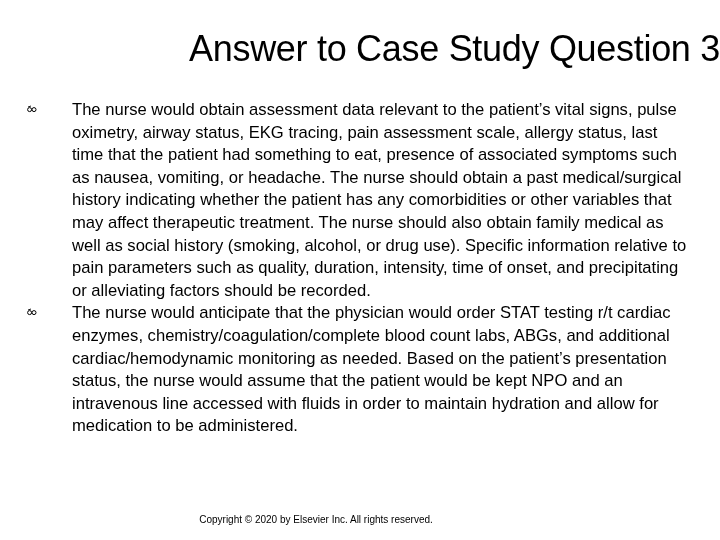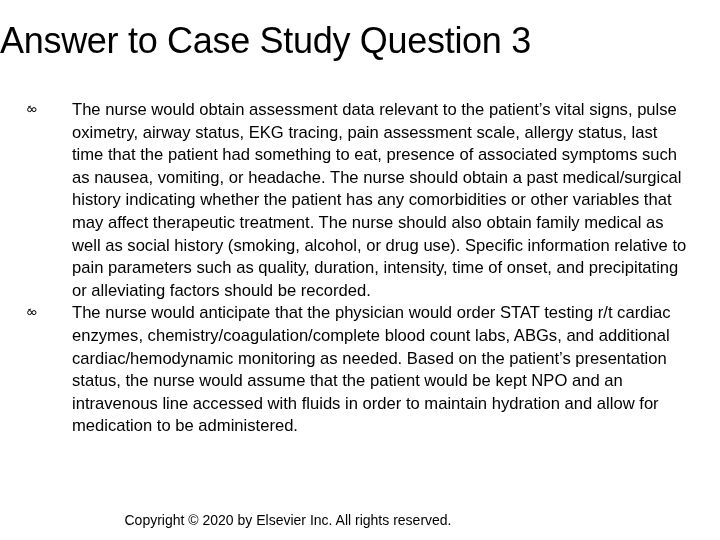--- a/index.html
+++ b/index.html
@@ -11,23 +11,23 @@
       width: 720px;
       height: 540px;
       position: relative;
       overflow: hidden;
       font-family: "Liberation Sans", sans-serif;
       color: #000000;
     }
     .slide-title {
       position: absolute;
       left: 0;
-      top: 16px;
+      top: 24px;
       width: 720px;
-      text-align: left;
+      text-align: right;
       font-size: 36px;
       line-height: 50px;
       letter-spacing: -0.3px;
     }
     .bullets {
       position: absolute;
       left: 27px;
       top: 99px;
       width: 660px;
       margin: 0;
@@ -47,22 +47,23 @@
       top: 6px;
       width: 10px;
       height: 8px;
     }
     .footer {
       position: absolute;
       left: 0;
       top: 514px;
       width: 576px;
       text-align: center;
-      font-size: 14px;
+      font-size: 10px;
       line-height: 12px;
+      padding-left: 28px;
     }
   </style>
 </head>
 <body>
 
 <div>
   <div class="slide-title">Answer to Case Study Question 3</div>
 
   <ul class="bullets">
     <li class="bullet-item">

